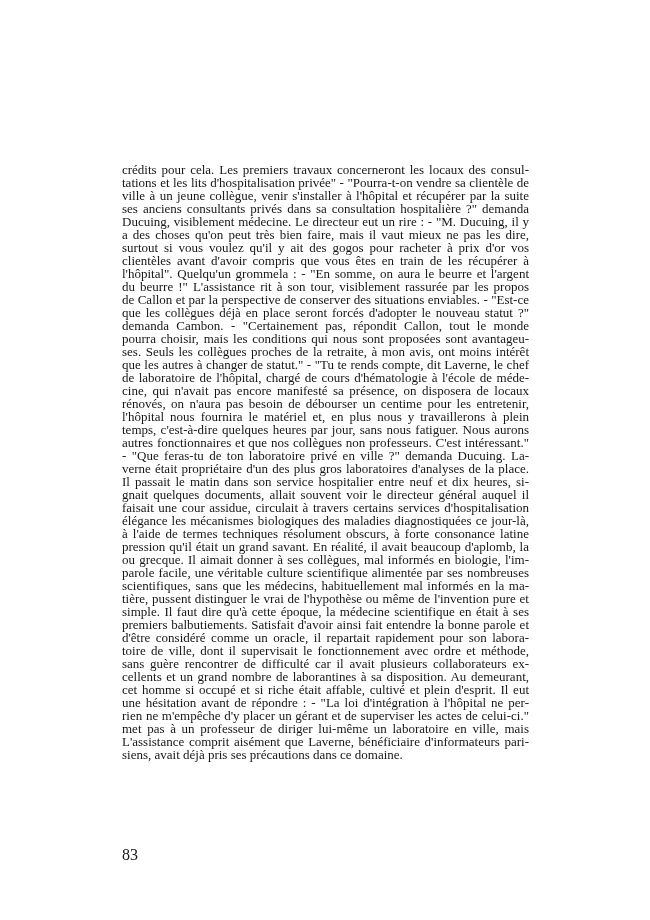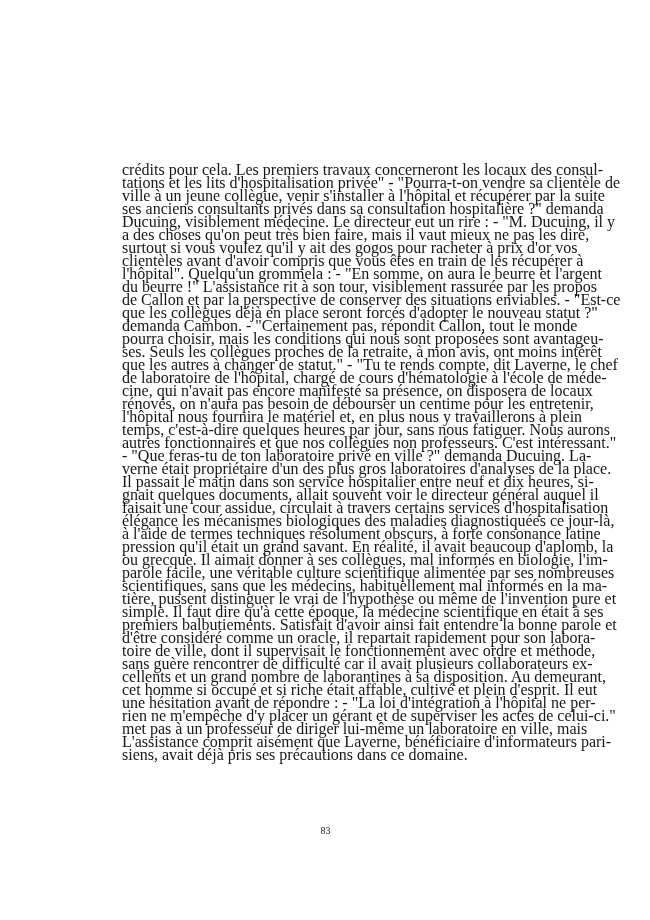--- a/index.html
+++ b/index.html
@@ -18,38 +18,37 @@
   .book-page {
     position: absolute;
     inset: 0;
     background: #ffffff;
   }
   .page-text {
     position: absolute;
     left: 122px;
     top: 163px;
     width: 407px;
-    font-size: 16px;
+    font-size: 13px;
   }
   .line {
     line-height: 13px;
     white-space: nowrap;
     text-align: justify;
     text-align-last: justify;
   }
   .line.last {
     text-align-last: left;
   }
   .page-number {
     position: absolute;
     left: 122px;
-    top: 824px;
+    top: 848px;
     width: 407px;
-    text-align: center;
-    font-size: 10px;
+    font-size: 16px;
     line-height: 13px;
   }
 </style>
 </head>
 <body>
 
 <div class="book-page">
   <div class="page-text">
       <div class="line">crédits pour cela. Les premiers travaux concerneront les locaux des consul-</div>
       <div class="line">tations et les lits d'hospitalisation privée" - "Pourra-t-on vendre sa clientèle de</div>

